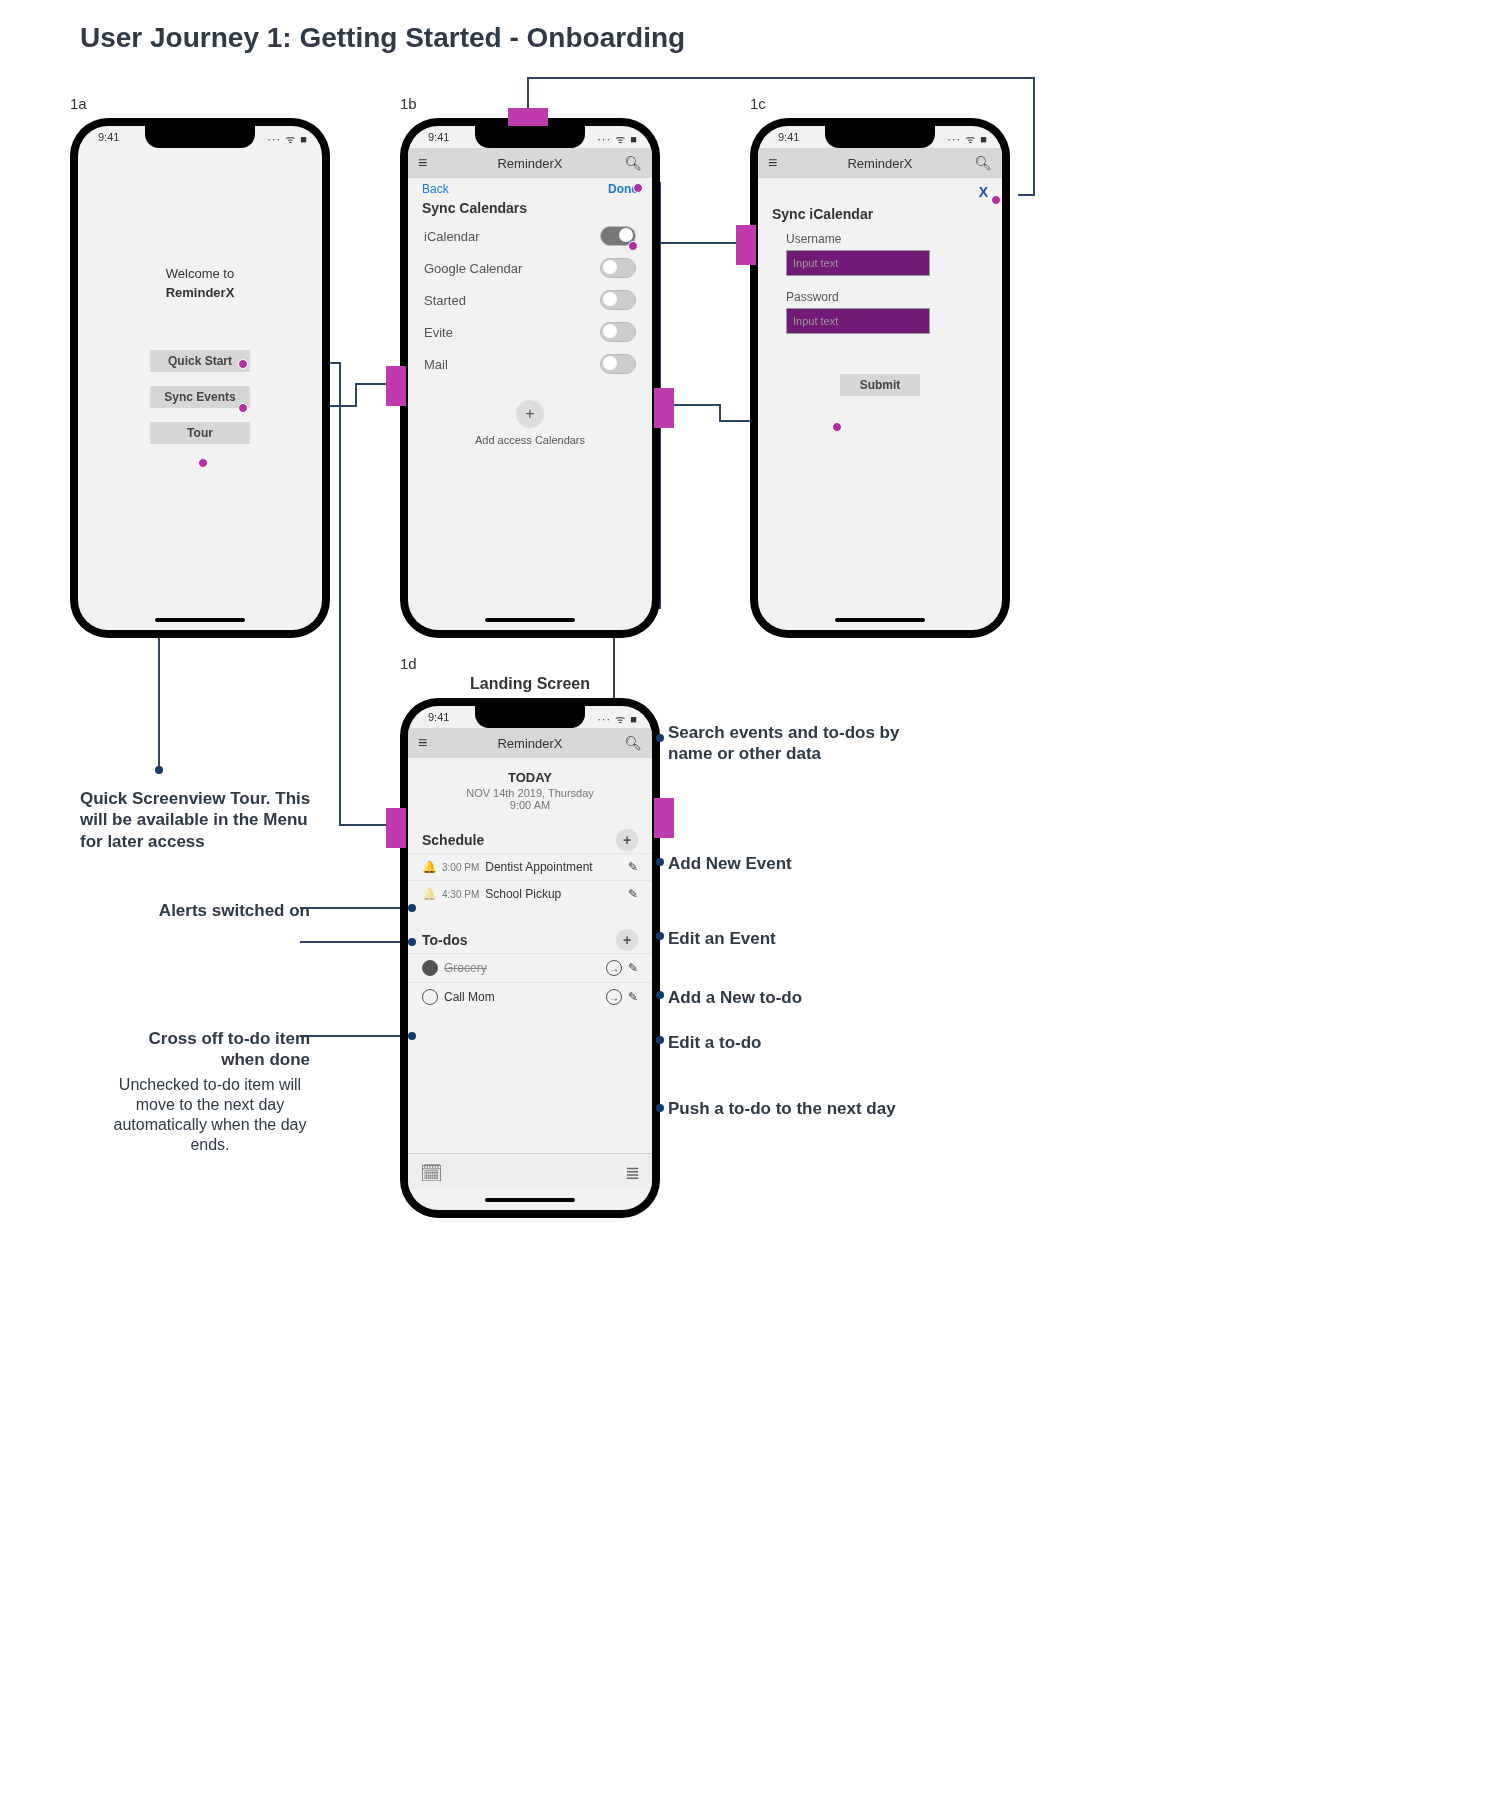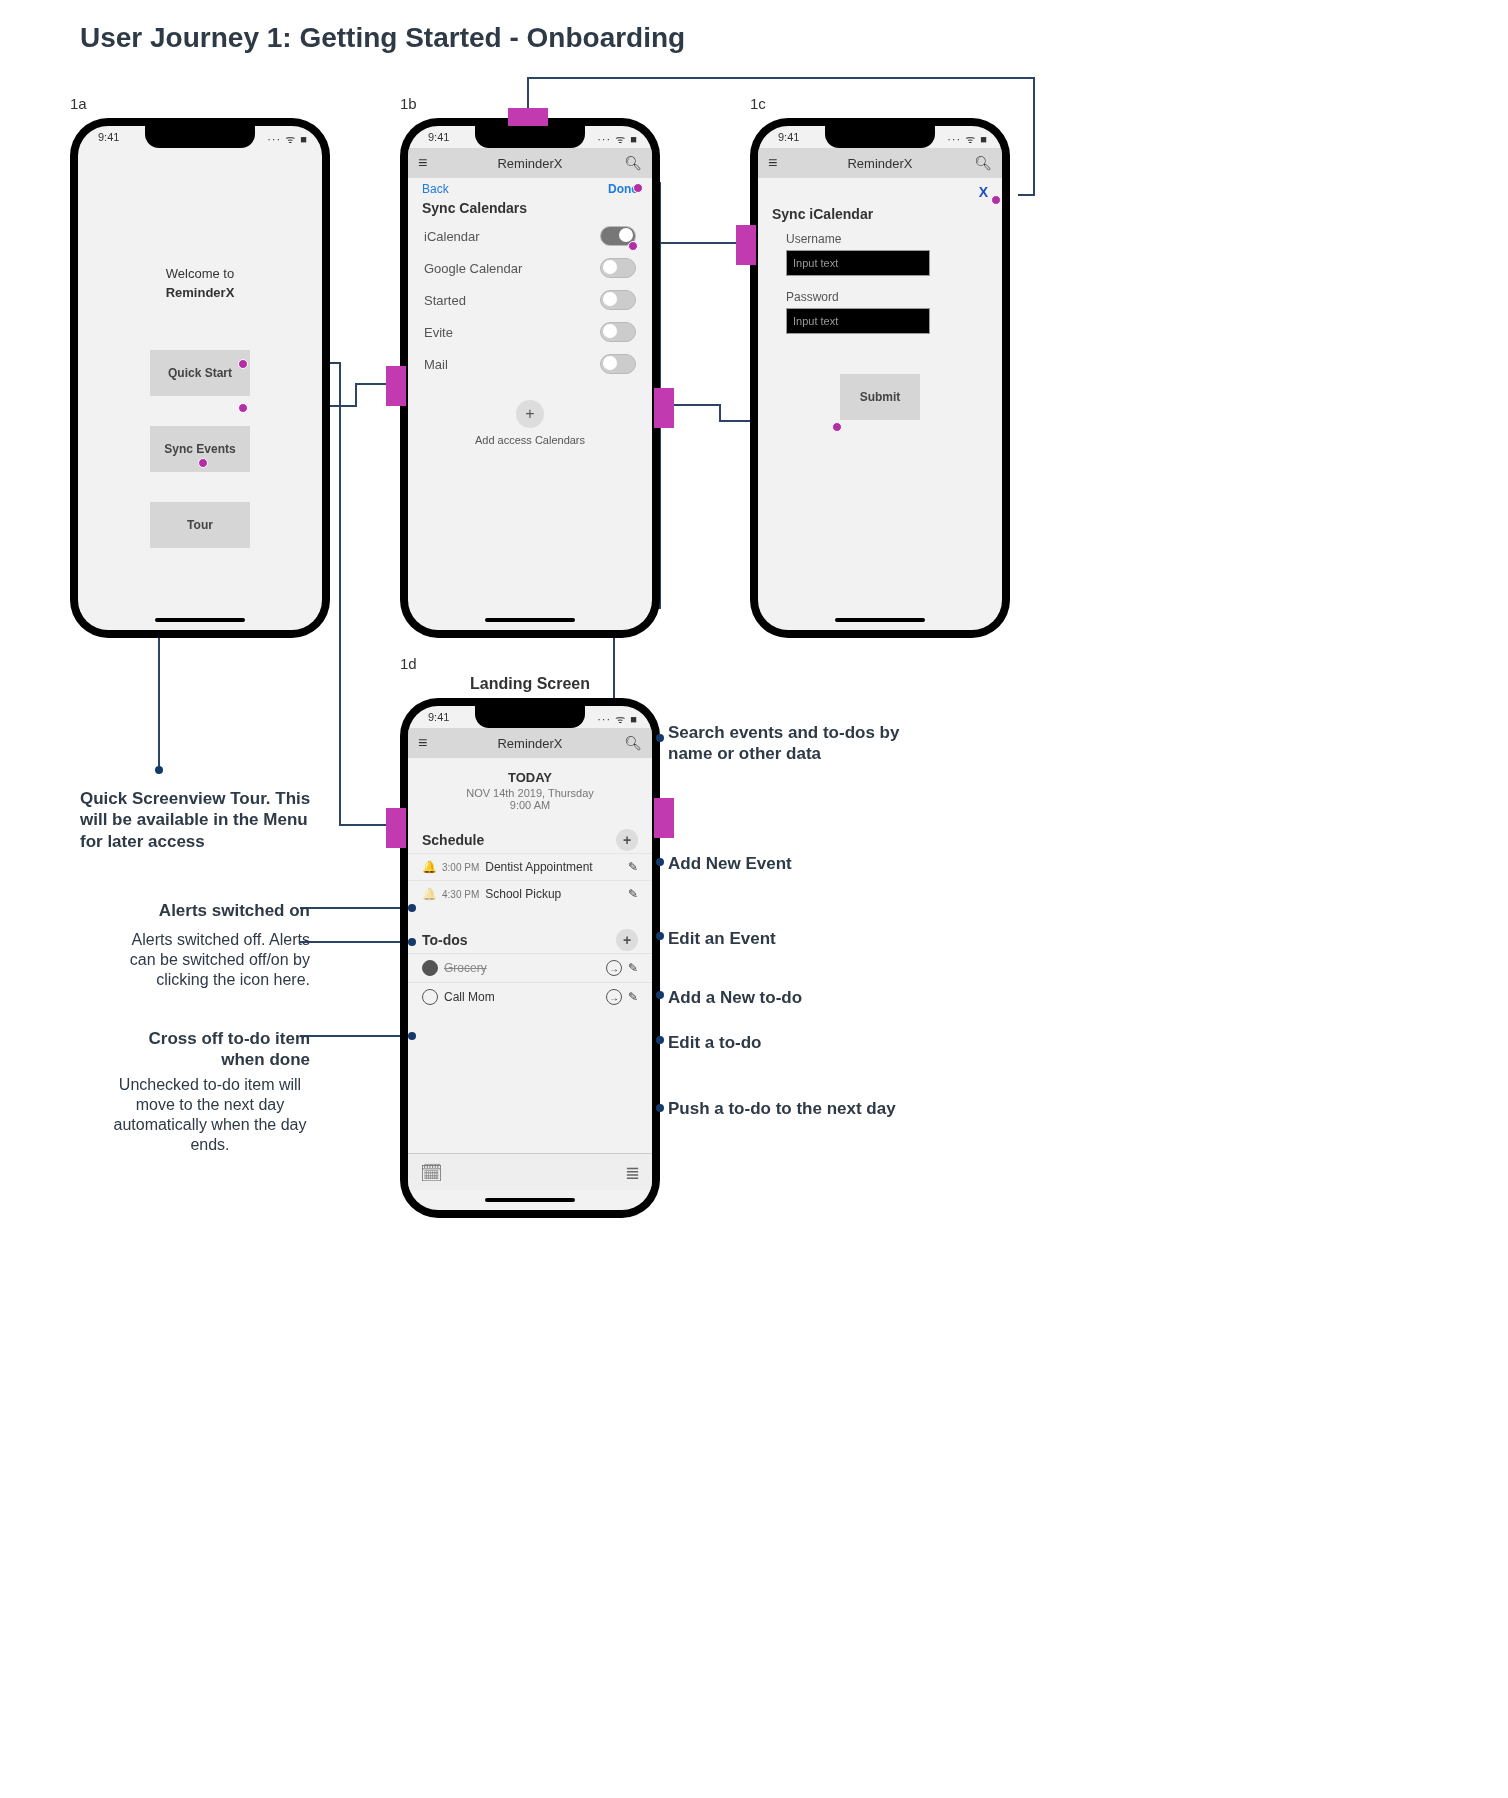--- a/index.html
+++ b/index.html
@@ -12,28 +12,28 @@
   .status .time{position:absolute;left:16px;top:3px;}
   .status .icons{position:absolute;right:14px;top:3px;letter-spacing:1px;}
   .homebar{position:absolute;bottom:8px;left:50%;transform:translateX(-50%);width:90px;height:4px;background:#000;border-radius:3px;}
   .navbar{position:absolute;top:22px;left:0;right:0;height:30px;background:#d8d8d8;display:flex;align-items:center;justify-content:center;font-size:13px;}
   .nav-ham{position:absolute;left:10px;font-size:16px;}
   .nav-search{position:absolute;right:10px;font-size:14px;}
   .label{position:absolute;font-size:15px;text-align:left;width:260px;color:#333;}
   .dlabel{position:absolute;font-size:16px;text-align:center;width:260px;color:#333;font-weight:bold;}
   .ann{position:absolute;font-size:17px;font-weight:bold;color:#2e3a46;max-width:240px;line-height:1.25;}
   .ann.small{font-weight:normal;font-size:16px;}
-  .btn{display:block;margin:0 auto 30px;background:#d6d6d6;border:none;padding:16px 0;width:100px;font-size:12px;font-weight:bold;color:#444;}
+  .btn{display:block;margin:0 auto 14px;background:#d6d6d6;border:none;padding:4px 0;width:100px;font-size:12px;font-weight:bold;color:#444;}
   .opt{display:flex;align-items:center;justify-content:space-between;padding:6px 16px;font-size:13px;color:#555;}
   .toggle{width:34px;height:18px;border-radius:10px;background:#ccc;position:relative;border:1px solid #bbb;}
   .toggle.on{background:#777;}
   .knob{width:14px;height:14px;background:#fff;border-radius:50%;position:absolute;top:1px;left:2px;}
   .toggle.on .knob{left:auto;right:2px;}
   .plus-circle{width:28px;height:28px;border-radius:50%;background:#ddd;display:flex;align-items:center;justify-content:center;margin:20px auto 6px;font-size:16px;color:#555;}
-  .inputbox{border:1px solid #999;background:#000000;padding:6px;font-size:11px;color:#999;width:130px;margin:4px 0 14px 0;}
+  .inputbox{border:1px solid #999;background:#701a75;padding:6px;font-size:11px;color:#999;width:130px;margin:4px 0 14px 0;}
   .sec-title{font-size:14px;font-weight:bold;padding:10px 14px 4px;color:#333;}
   .sec-head{display:flex;align-items:center;justify-content:space-between;padding:6px 14px 2px;font-size:14px;font-weight:bold;}
   .plusmini{width:22px;height:22px;border-radius:50%;background:#ddd;display:flex;align-items:center;justify-content:center;font-size:14px;color:#555;}
   .row{display:flex;align-items:center;gap:6px;padding:6px 14px;border-top:1px solid #e5e5e5;font-size:12px;}
   .row .grow{flex:1;}
   .bell{width:14px;height:14px;display:inline-block;}
   .circle{width:14px;height:14px;border:1.5px solid #555;border-radius:50%;display:inline-block;}
   .circle.fill{background:#555;}
   .arrow{width:14px;height:14px;border:1.5px solid #555;border-radius:50%;display:inline-flex;align-items:center;justify-content:center;font-size:10px;}
   .strike{text-decoration:line-through;color:#888;}
@@ -253,21 +253,20 @@
       <div class="bottombar">
         <span class="l">🗓︎</span>
         <span class="r">≣</span>
       </div>
       <div class="homebar"></div>
     </div>
   </div>
 
   <div class="ann" style="left:80px;top:788px;">Quick Screenview Tour. This will be available in the Menu for later access</div>
   <div class="ann" style="left:110px;top:900px;text-align:right;width:200px;">Alerts switched on</div>
-  <div class="ann small" style="left:110px;top:930px;text-align:right;width:200px;">Alerts switched off. Alerts can be switched off/on by clicking the icon here.</div>
   <div class="ann" style="left:110px;top:1028px;text-align:right;width:200px;">Cross off to-do item when done</div>
   <div class="ann small" style="left:110px;top:1075px;text-align:center;width:200px;">Unchecked to-do item will move to the next day automatically when the day ends.</div>
 
   <div class="ann" style="left:668px;top:722px;">Search events and to-dos by name or other data</div>
   <div class="ann" style="left:668px;top:853px;">Add New Event</div>
   <div class="ann" style="left:668px;top:928px;">Edit an Event</div>
   <div class="ann" style="left:668px;top:987px;">Add a New to-do</div>
   <div class="ann" style="left:668px;top:1032px;">Edit a to-do</div>
   <div class="ann" style="left:668px;top:1098px;">Push a to-do to the next day</div>
 

